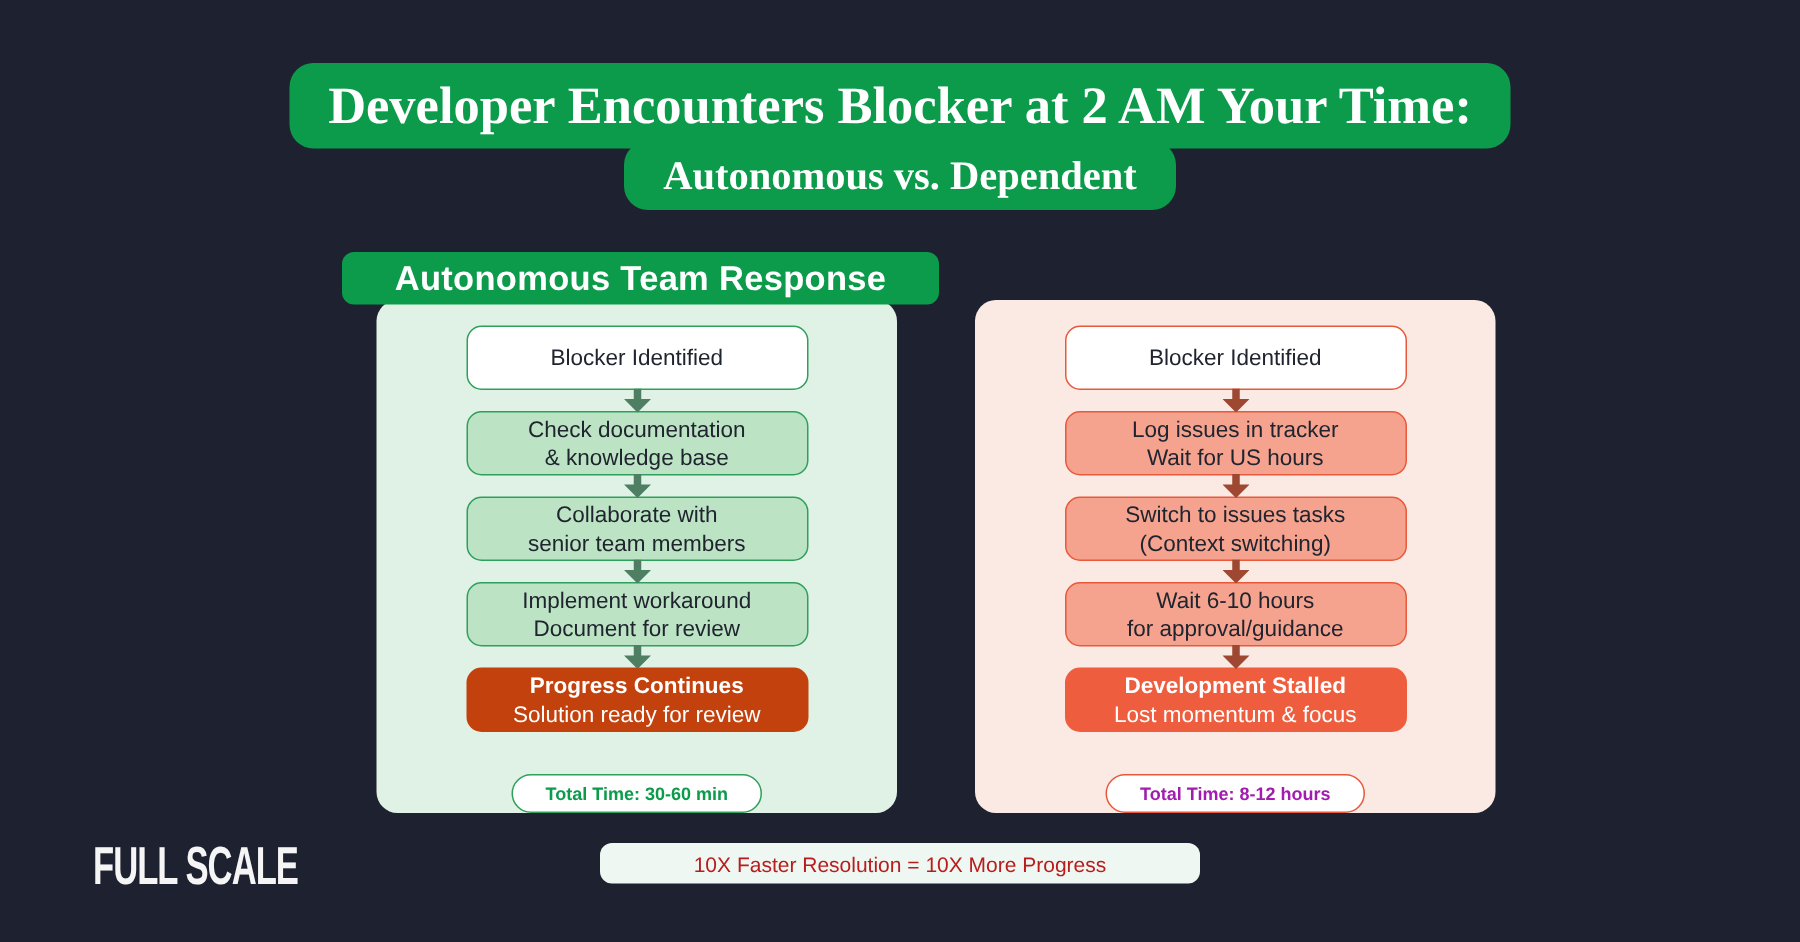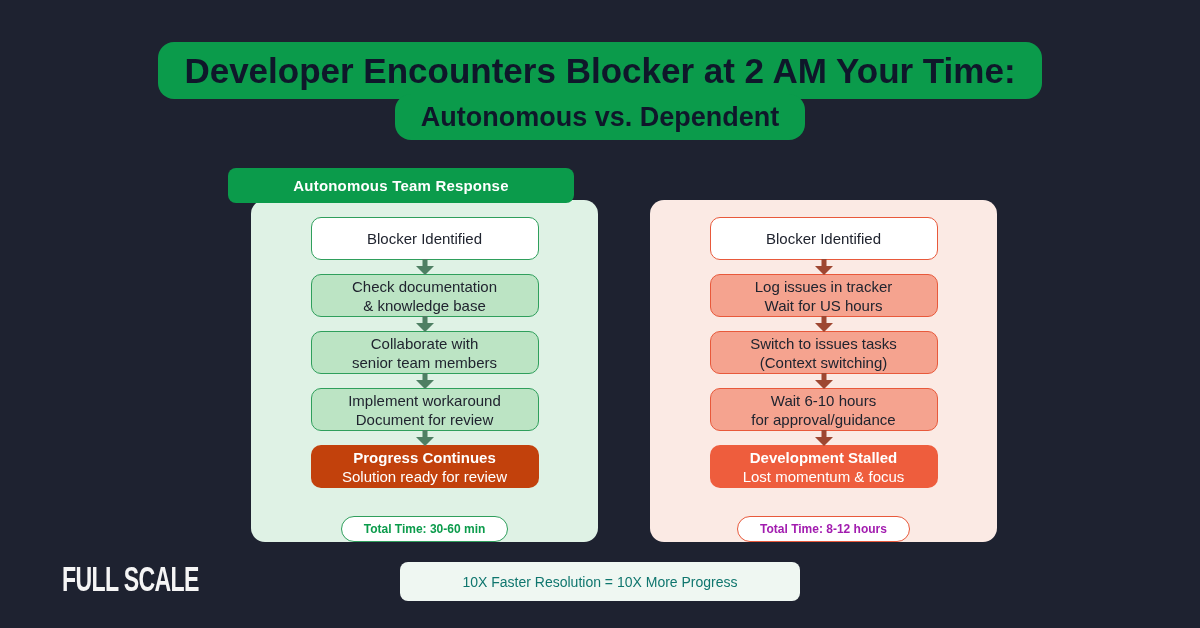--- a/index.html
+++ b/index.html
@@ -6,31 +6,31 @@
   body{
     width:1200px;height:628px;
     font-family:"Liberation Sans", sans-serif;
     background:#1E2230;
   }
   .canvas{position:relative;width:1200px;height:628px;background:#1E2230;overflow:hidden;}
 
   
   .title-wrap{position:absolute;top:42px;left:0;width:1200px;display:flex;flex-direction:column;align-items:center;z-index:5;}
   .title-line{
-    background:#0B9B4B;color:#0f172a;font-weight:bold;text-align:center;
-    white-space:nowrap;border-radius:16px;
+    background:#0B9B4B;color:#ffffff;font-weight:bold;text-align:center;
+    white-space:nowrap;border-radius:16px;font-family:Liberation Serif, serif;
   }
   .title-line.l1{font-size:35px;height:57px;line-height:57px;padding:0 26px;}
   .title-line.l2{font-size:27px;height:46px;line-height:46px;padding:0 26px;margin-top:-5px;}
 
   
   .panel-header{
-    position:absolute;top:168px;width:346px;height:35px;z-index:3;
+    position:absolute;top:168px;width:398px;height:35px;z-index:3;
     border-radius:8px;display:flex;align-items:center;justify-content:center;
-    color:#FFFFFF;font-weight:bold;font-size:15px;letter-spacing:.2px;
+    color:#FFFFFF;font-weight:bold;font-size:23px;letter-spacing:.2px;
   }
   .panel-header.left{left:228px;background:#0B9B4B;}
   .panel-header.right{left:626px;background:#F06143;}
 
   .panel-body{
     position:absolute;top:200px;width:347px;height:342px;z-index:2;
     border-radius:14px;display:flex;flex-direction:column;align-items:center;
     padding-top:17px;box-sizing:border-box;
   }
   .panel-body.left{left:251px;background:#DFF2E5;}
@@ -62,24 +62,24 @@
   .left .total-pill{border:1.5px solid #2F9F5C;color:#0B9B4B;}
   .right .total-pill{border:1.5px solid #E8593B;color:#a21caf;}
 
   
   .logo{
     position:absolute;left:62px;top:558px;color:#F5F5F5;font-weight:bold;
     font-size:34px;white-space:nowrap;letter-spacing:-1px;
     transform:scale(0.68,1.05);transform-origin:left top;
   }
   .banner-pill{
-    position:absolute;left:400px;top:562px;width:400px;height:39px;
+    position:absolute;left:400px;top:562px;width:400px;height:27px;
     background:#EFF7F2;border-radius:8px;
     display:flex;align-items:center;justify-content:center;
-    font-size:14px;color:#0f766e;white-space:nowrap;
+    font-size:14px;color:#b91c1c;white-space:nowrap;
   }
 </style>
 </head>
 <body>
 
 <div class="canvas">
 
   <div class="title-wrap">
     <div class="title-line l1">Developer Encounters Blocker at 2 AM Your Time:</div>
     <div class="title-line l2">Autonomous vs. Dependent</div>

